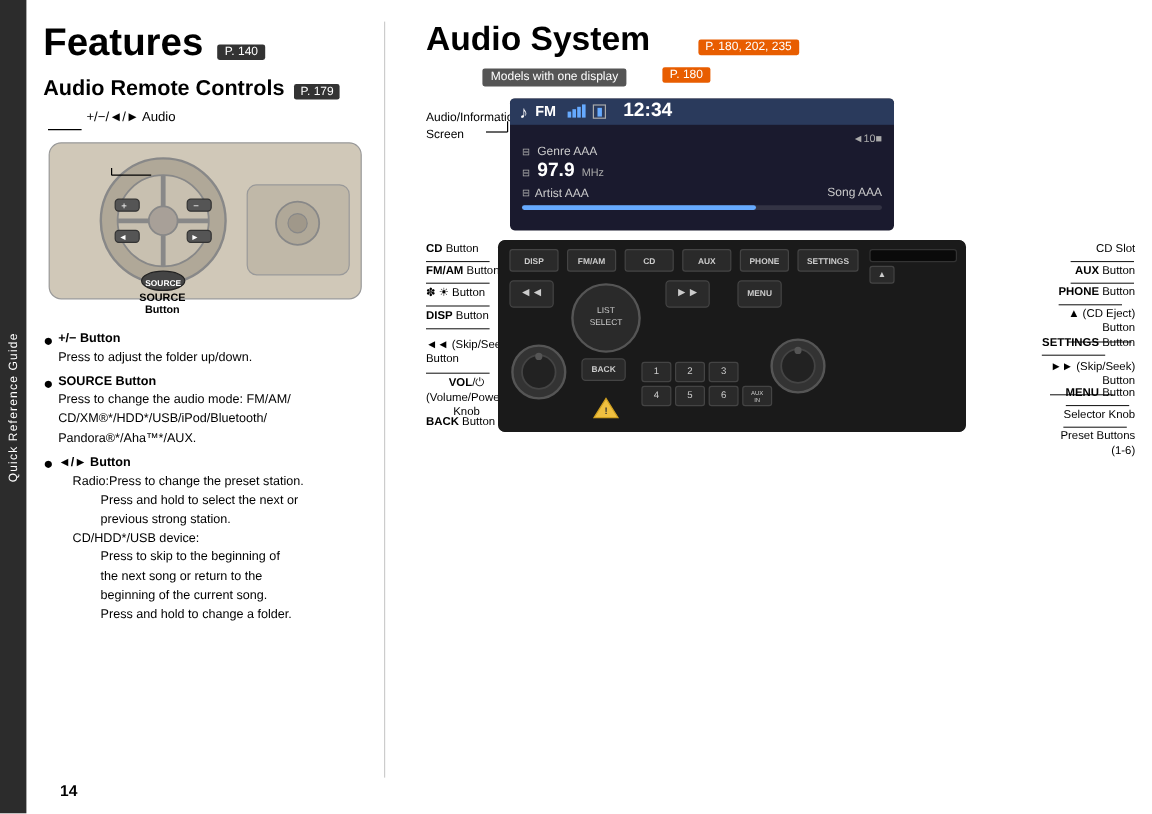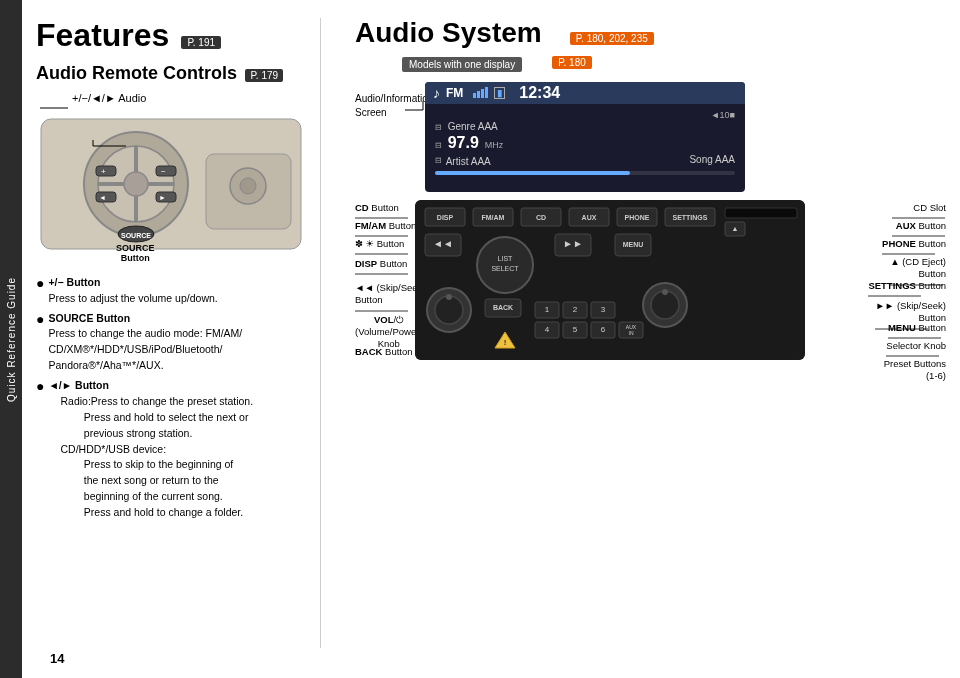--- a/index.html
+++ b/index.html
@@ -225,21 +225,21 @@
 <div class="sidebar">
   <span class="sidebar-text">Quick Reference Guide</span>
 </div>
 
 <div class="main-content">
 
   <div class="left-col">
 
     <div style="display:flex;align-items:baseline;gap:6px;">
       <span class="section-title">Features</span>
-      <span class="page-ref-badge">P. 191</span>
+      <span class="page-ref-badge">P. 140</span>
     </div>
 
     <div style="margin-top:6px;">
       <span class="subtitle">Audio Remote Controls</span>
       <span class="sub-ref">P. 179</span>
     </div>
 
     <div class="remote-diagram">
       <div class="button-label-line">
         <span>+/−/◄/► Audio</span>
@@ -291,21 +291,21 @@
 Button</span>
         </div>
       </div>
     </div>
 
     <div class="bullet-list" style="margin-top:8px;">
       <div class="bullet-item">
         <span class="bullet-dot">●</span>
         <div class="bullet-content">
           <span class="bullet-title">+/− Button</span><br>
-          <span>Press to adjust the volume up/down.</span>
+          <span>Press to adjust the folder up/down.</span>
         </div>
       </div>
       <div class="bullet-item">
         <span class="bullet-dot">●</span>
         <div class="bullet-content">
           <span class="bullet-title">SOURCE Button</span><br>
           <span>Press to change the audio mode: FM/AM/<br>CD/XM®*/HDD*/USB/iPod/Bluetooth/<br>Pandora®*/Aha™*/AUX.</span>
         </div>
       </div>
       <div class="bullet-item">
@@ -325,21 +325,21 @@
         </div>
       </div>
     </div>
 
   </div>
 
   <div class="divider-v"></div>
 
   <div class="right-col" style="padding-left:10px;position:relative;">
 
-    <div style="display:flex;align-items:baseline;gap:6px;">
+    <div style="display:flex;align-items:baseline;gap:18px;">
       <span class="right-title">Audio System</span>
       <span class="page-ref-badge page-ref-badge-orange">P. 180, 202, 235</span>
     </div>
 
     <div style="display:flex;align-items:center;gap:4px;margin-top:4px;padding-left:47px;">
       <span class="models-badge">Models with one display</span>
       <span class="page-ref-badge page-ref-badge-orange">P. 180</span>
     </div>
 
     <div style="position:relative;margin-top:10px;margin-bottom:8px;">

